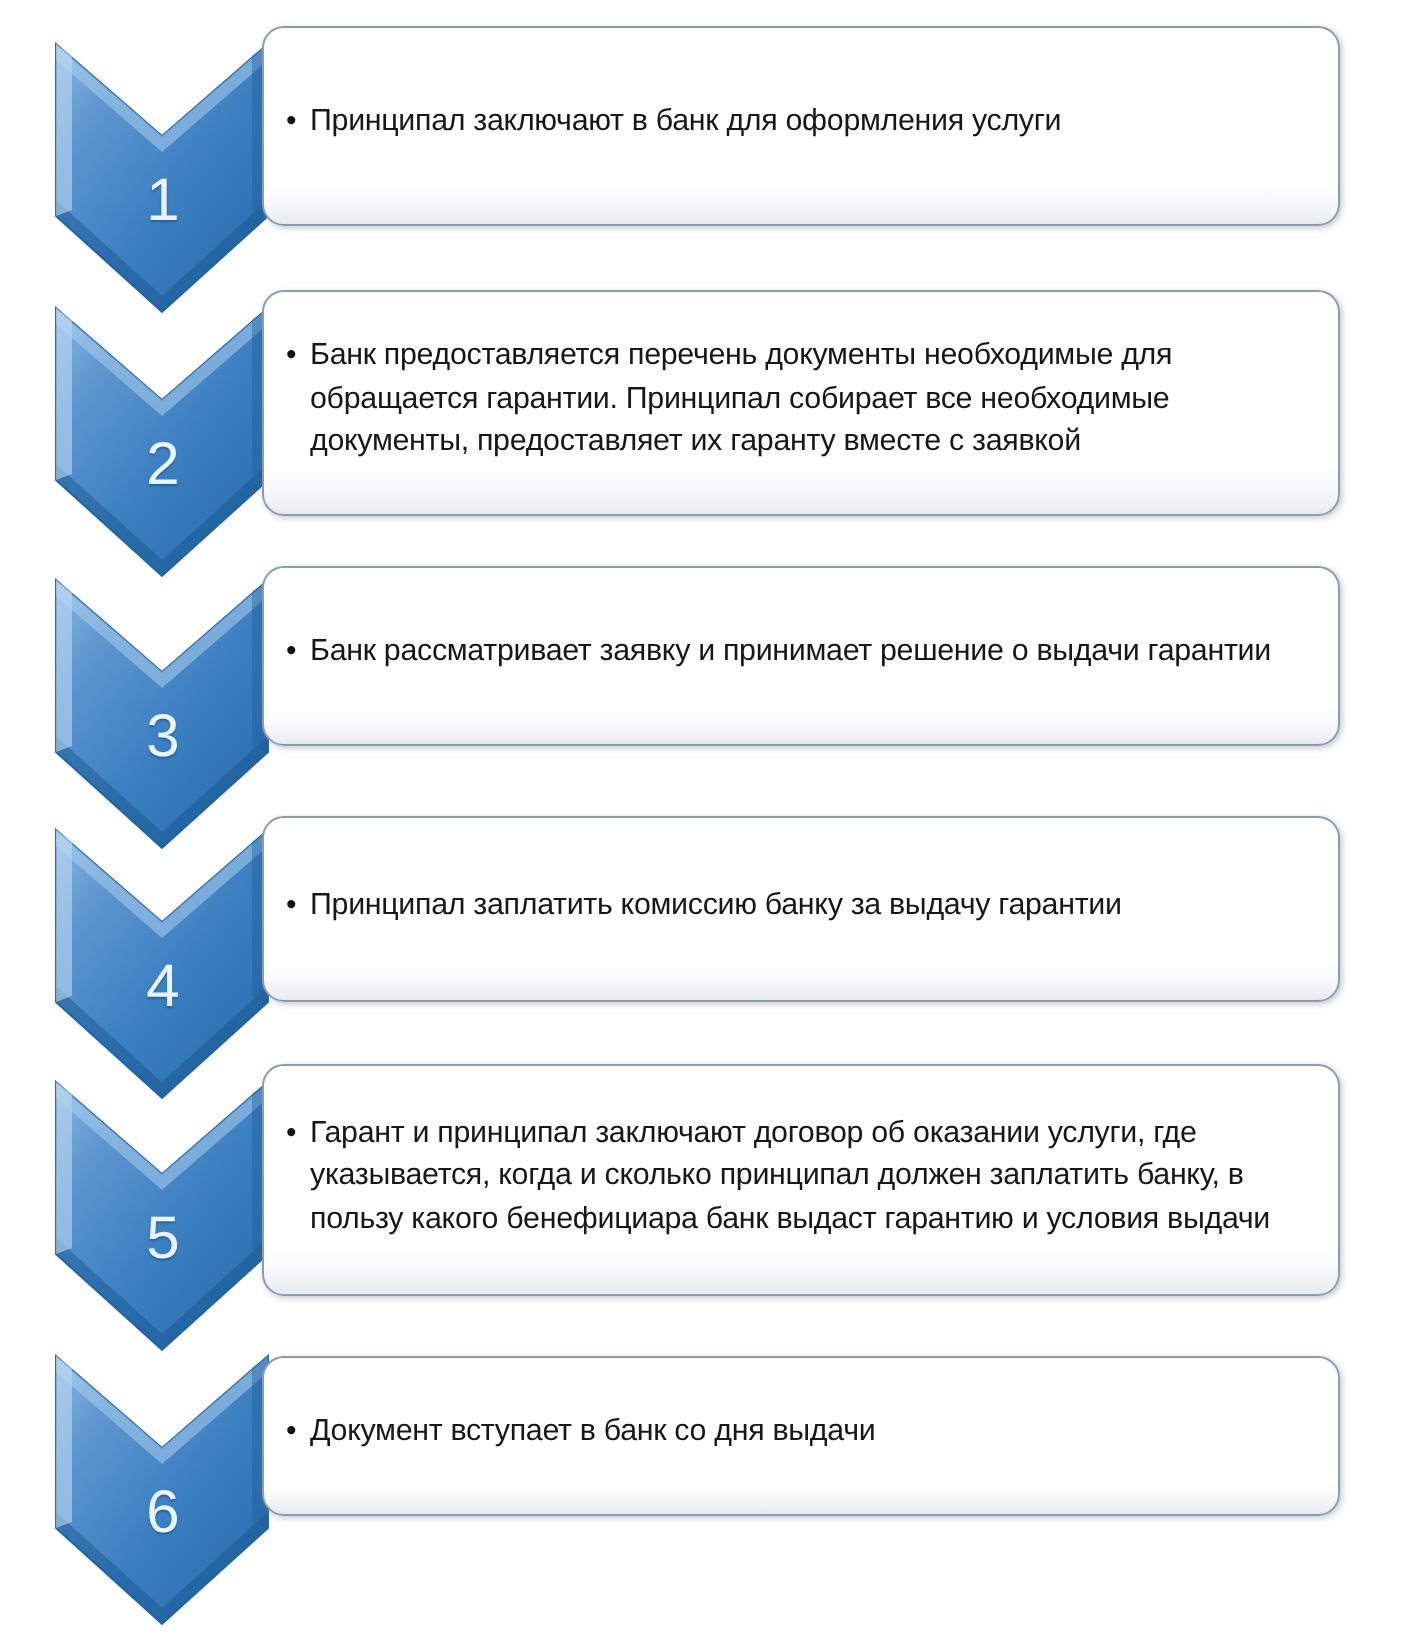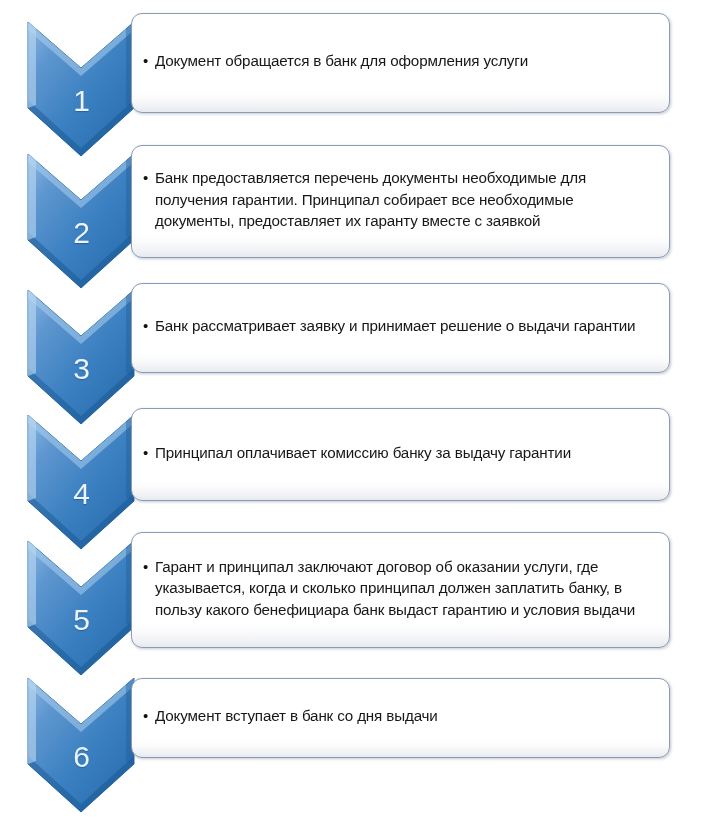--- a/index.html
+++ b/index.html
@@ -124,21 +124,21 @@
         <polygon points="4,100 57,148 110,100 110,92 57,140 4,92" fill="#17558f" opacity=".45"></polygon>
         <polygon points="4,14 12,20 12,97 4,100" fill="#bcd9f2" opacity=".6"></polygon>
         <polygon points="110,14 102,20 102,97 110,100" fill="#1d5d9b" opacity=".4"></polygon>
       </svg>
       <div class="chevron-number">1</div>
     </div>
     <div class="text-box" style="top:5px;height:100px;">
       <div class="text-box-inner">
         <div class="bullet-line">
           <span class="bullet-dot">•</span>
-          <span class="bullet-text">Документ обращается в банк для оформления услуги</span>
+          <span class="bullet-text">Принципал заключают в банк для оформления услуги</span>
         </div>
       </div>
     </div>
   </div>
 
   <div class="step-row" style="top:140px;">
     <div class="chevron-wrap">
       <svg viewBox="0 0 115 152" xmlns="http://www.w3.org/2000/svg" aria-hidden="true">
         <defs>
           <linearGradient id="cg2" x1="0" y1="0" x2="1" y2="1">
@@ -153,21 +153,21 @@
         <polygon points="4,100 57,148 110,100 110,92 57,140 4,92" fill="#17558f" opacity=".45"></polygon>
         <polygon points="4,14 12,20 12,97 4,100" fill="#bcd9f2" opacity=".6"></polygon>
         <polygon points="110,14 102,20 102,97 110,100" fill="#1d5d9b" opacity=".4"></polygon>
       </svg>
       <div class="chevron-number">2</div>
     </div>
     <div class="text-box" style="top:5px;height:113px;">
       <div class="text-box-inner">
         <div class="bullet-line">
           <span class="bullet-dot">•</span>
-          <span class="bullet-text">Банк предоставляется перечень документы необходимые для получения гарантии. Принципал собирает все необходимые документы, предоставляет их гаранту вместе с заявкой</span>
+          <span class="bullet-text">Банк предоставляется перечень документы необходимые для обращается гарантии. Принципал собирает все необходимые документы, предоставляет их гаранту вместе с заявкой</span>
         </div>
       </div>
     </div>
   </div>
 
   <div class="step-row" style="top:276px;">
     <div class="chevron-wrap">
       <svg viewBox="0 0 115 152" xmlns="http://www.w3.org/2000/svg" aria-hidden="true">
         <defs>
           <linearGradient id="cg3" x1="0" y1="0" x2="1" y2="1">
@@ -211,21 +211,21 @@
         <polygon points="4,100 57,148 110,100 110,92 57,140 4,92" fill="#17558f" opacity=".45"></polygon>
         <polygon points="4,14 12,20 12,97 4,100" fill="#bcd9f2" opacity=".6"></polygon>
         <polygon points="110,14 102,20 102,97 110,100" fill="#1d5d9b" opacity=".4"></polygon>
       </svg>
       <div class="chevron-number">4</div>
     </div>
     <div class="text-box" style="top:7px;height:93px;">
       <div class="text-box-inner">
         <div class="bullet-line">
           <span class="bullet-dot">•</span>
-          <span class="bullet-text">Принципал оплачивает комиссию банку за выдачу гарантии</span>
+          <span class="bullet-text">Принципал заплатить комиссию банку за выдачу гарантии</span>
         </div>
       </div>
     </div>
   </div>
 
   <div class="step-row" style="top:527px;">
     <div class="chevron-wrap">
       <svg viewBox="0 0 115 152" xmlns="http://www.w3.org/2000/svg" aria-hidden="true">
         <defs>
           <linearGradient id="cg5" x1="0" y1="0" x2="1" y2="1">

